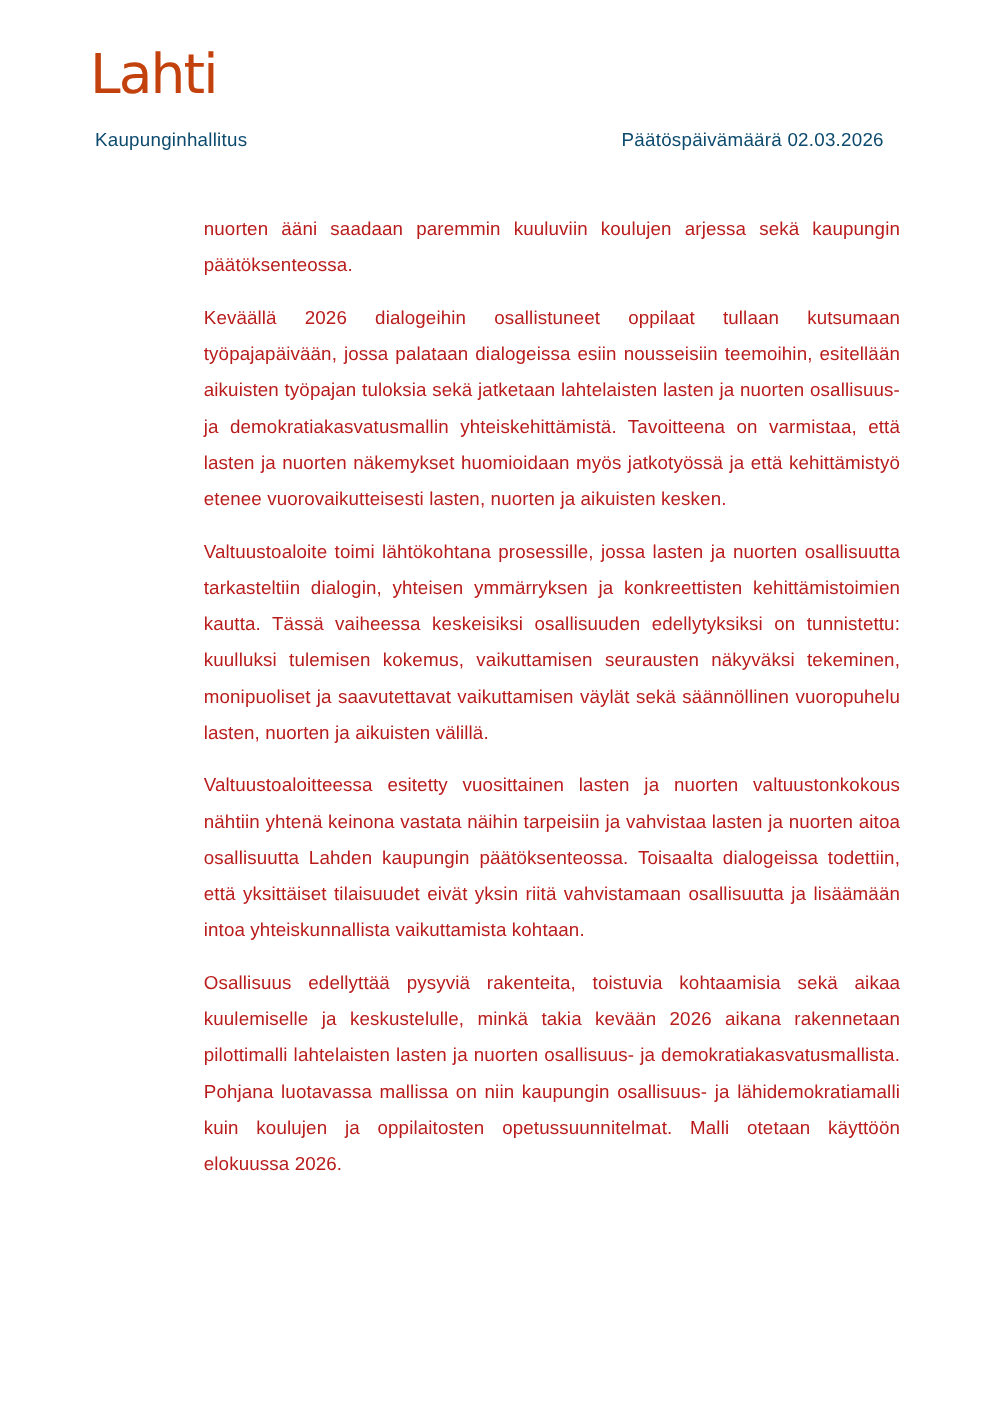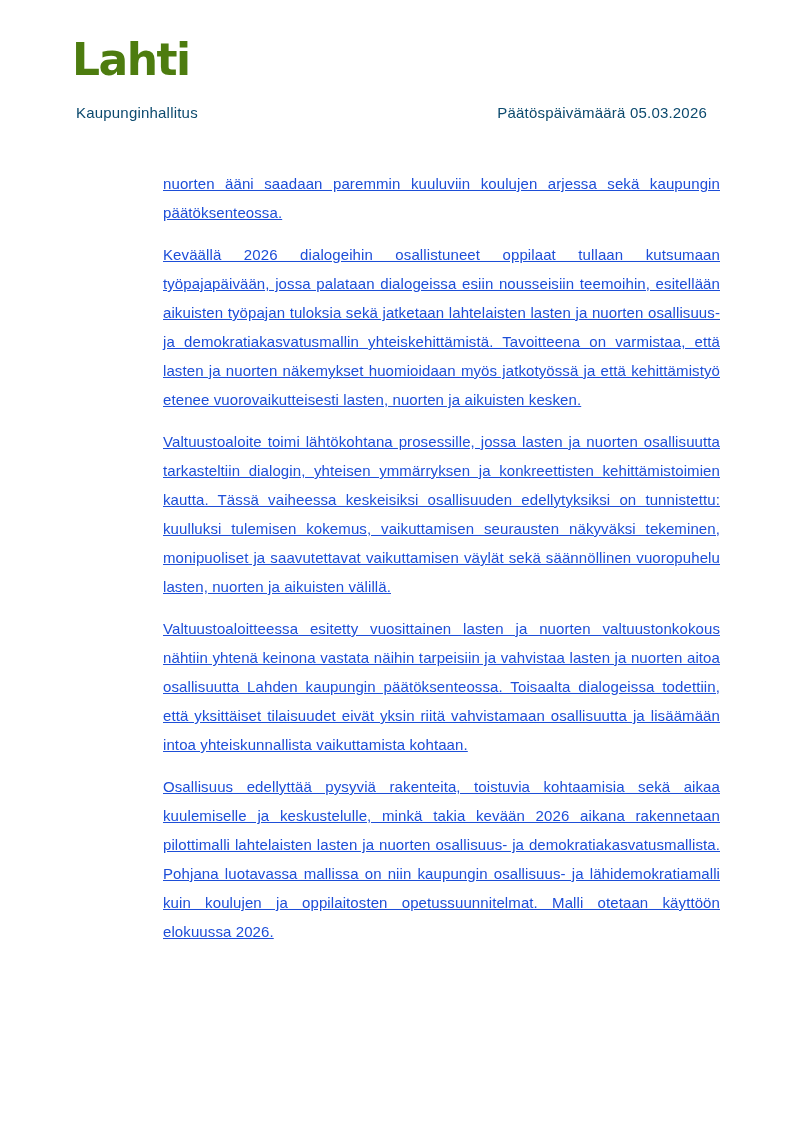--- a/index.html
+++ b/index.html
@@ -14,25 +14,25 @@
     height: 1123px;
     background: #ffffff;
     overflow: hidden;
     font-family: "Liberation Sans", sans-serif;
   }
   .logo {
     position: absolute;
     left: 72px;
     top: 32px;
     font-family: "DejaVu Sans", sans-serif;
-    font-weight: 700;
+    font-weight: 400;
     font-size: 44px;
     line-height: 56px;
     letter-spacing: -1.5px;
-    color: #4d7c0f;
+    color: #c2410c;
     user-select: none;
   }
   .header-row {
     position: absolute;
     left: 76px;
     right: 86px;
     top: 104px;
     display: flex;
     justify-content: space-between;
     align-items: baseline;
@@ -43,36 +43,35 @@
   .content {
     position: absolute;
     left: 163px;
     top: 169px;
     width: 557px;
   }
   .content p {
     margin: 0 0 13px 0;
     font-size: 15px;
     line-height: 29px;
-    color: #1d4ed8;
+    color: #b91c1c;
     text-align: justify;
     letter-spacing: 0.1px;
-    text-decoration: underline;
   }
 </style>
 </head>
 <body>
 
 <div class="page">
 
   <div class="logo">Lahti</div>
 
   <div class="header-row">
     <span>Kaupunginhallitus</span>
-    <span>Päätöspäivämäärä 05.03.2026</span>
+    <span>Päätöspäivämäärä 02.03.2026</span>
   </div>
 
   <div class="content">
 
       <p>nuorten ääni saadaan paremmin kuuluviin koulujen arjessa sekä kaupungin päätöksenteossa.</p>
 
       <p>Keväällä 2026 dialogeihin osallistuneet oppilaat tullaan kutsumaan työpajapäivään, jossa palataan dialogeissa esiin nousseisiin teemoihin, esitellään aikuisten työpajan tuloksia sekä jatketaan lahtelaisten lasten ja nuorten osallisuus- ja demokratiakasvatusmallin yhteiskehittämistä. Tavoitteena on varmistaa, että lasten ja nuorten näkemykset huomioidaan myös jatkotyössä ja että kehittämistyö etenee vuorovaikutteisesti lasten, nuorten ja aikuisten kesken.</p>
 
       <p>Valtuustoaloite toimi lähtökohtana prosessille, jossa lasten ja nuorten osallisuutta tarkasteltiin dialogin, yhteisen ymmärryksen ja konkreettisten kehittämistoimien kautta. Tässä vaiheessa keskeisiksi osallisuuden edellytyksiksi on tunnistettu: kuulluksi tulemisen kokemus, vaikuttamisen seurausten näkyväksi tekeminen, monipuoliset ja saavutettavat vaikuttamisen väylät sekä säännöllinen vuoropuhelu lasten, nuorten ja aikuisten välillä.</p>
 

